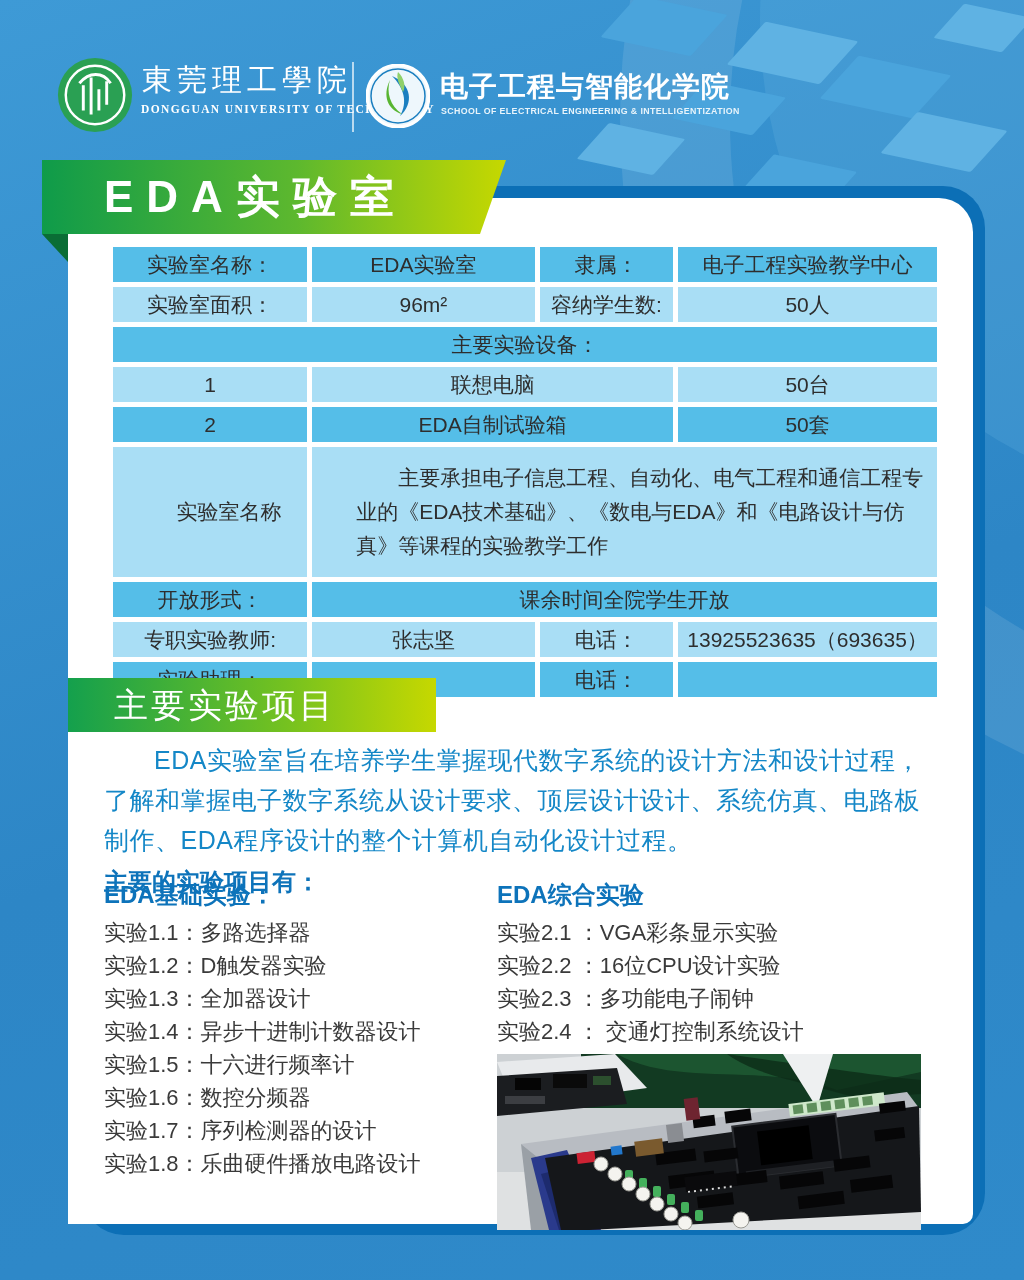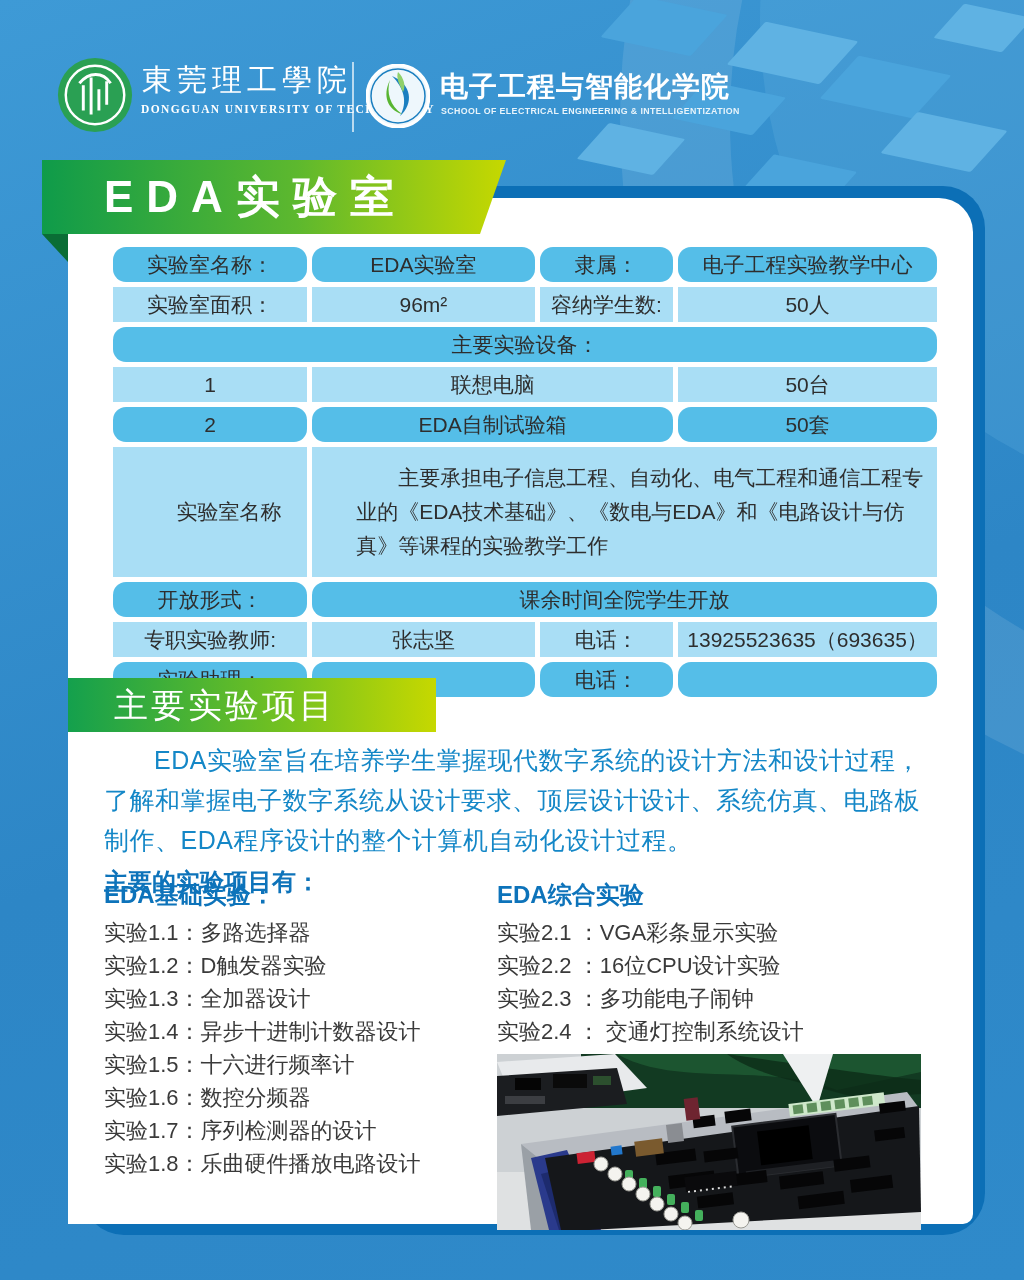--- a/index.html
+++ b/index.html
@@ -41,21 +41,21 @@
                clip-path:polygon(0 0,100% 0,100% 100%);}
   .ribbon2{position:absolute;left:68px;top:678px;width:368px;height:54px;
            background:linear-gradient(90deg,#14a04d 0%,#76c21f 60%,#c6d800 100%);
            color:#fff;font-size:34px;font-weight:normal;letter-spacing:3px;line-height:54px;
            padding-left:46px;box-sizing:border-box;white-space:nowrap;}
   
   .info-table-wrap{position:absolute;left:108px;top:242px;width:834px;}
   table.info{border-collapse:separate;border-spacing:5px;width:100%;table-layout:fixed;}
   table.info td{height:31px;text-align:center;vertical-align:middle;font-size:21px;color:#2e2e2e;
                 padding:2px 6px;overflow:hidden;}
-  tr.tr-dark td{background:#55bee8;border-radius:13px;}
+  tr.tr-dark td{background:#55bee8;}
   tr.tr-light td{background:#a9def5;}
   tr.row-course td{height:126px;padding-left:44px;}
   td.cell-paragraph{text-align:left;padding:8px 24px;}
   td.cell-paragraph .inner{text-indent:2em;line-height:34px;font-size:21px;text-align:left;}
   td.cell-left{text-align:left;padding-left:24px;}
   
   .intro{position:absolute;left:104px;top:740px;width:840px;color:#1487c7;font-size:25px;
          line-height:40px;text-indent:2em;letter-spacing:0.5px;}
   .lead{position:absolute;left:104px;top:846px;color:#0d73ba;font-size:24px;font-weight:bold;margin-top:20px;}
   .col{position:absolute;top:880px;}

